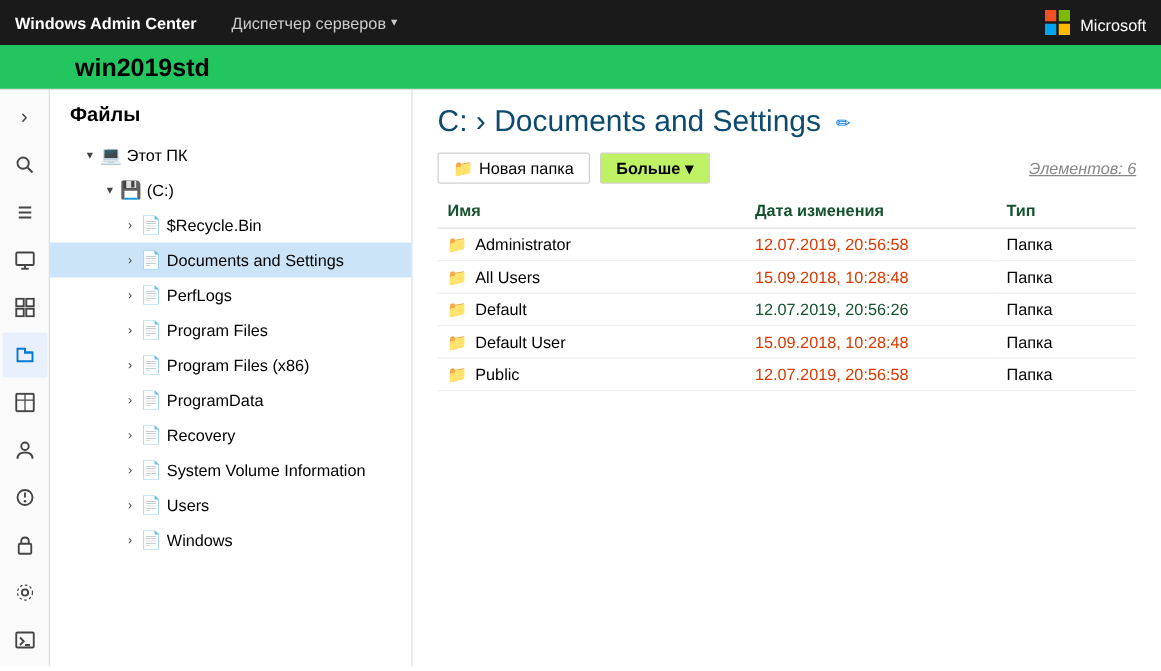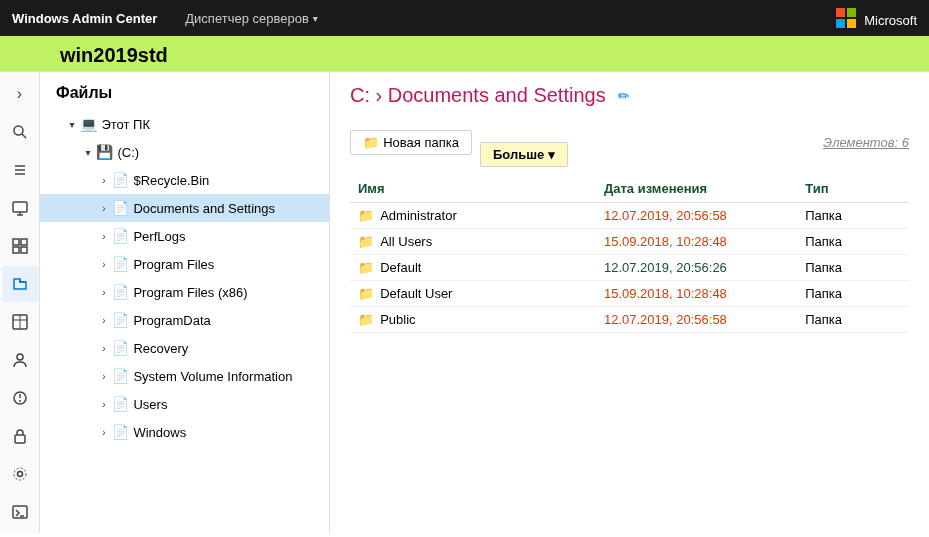--- a/index.html
+++ b/index.html
@@ -41,21 +41,21 @@
       width: 20px;
       height: 20px;
     }
     .topbar-ms-text {
       color: #fff;
       font-size: 13px;
     }
 
     
     .server-title-bar {
-      background: #bef264;
+      background: #22c55e;
       padding: 8px 16px 4px 60px;
       border-bottom: 1px solid #e0e0e0;
     }
     .server-title-bar h1 {
       font-size: 20px;
       font-weight: 600;
       color: #000;
     }
 
     
@@ -140,23 +140,23 @@
       flex-direction: column;
       padding: 0;
     }
     .content-header {
       padding: 12px 20px 0 20px;
       display: flex;
       align-items: center;
       gap: 6px;
     }
     .breadcrumb-text {
-      font-size: 20px;
+      font-size: 24px;
       font-weight: 400;
-      color: #be185d;
+      color: #0c4a6e;
     }
     .edit-icon {
       color: #0078d4;
       font-size: 14px;
       cursor: pointer;
       margin-left: 6px;
     }
     .toolbar-row {
       padding: 10px 20px 6px 20px;
       display: flex;
@@ -173,28 +173,27 @@
       border-radius: 2px;
       cursor: pointer;
       font-size: 13px;
       color: #000;
     }
     .btn-more {
       display: flex;
       align-items: center;
       gap: 4px;
       padding: 4px 12px;
-      background: #fef9c3;
+      background: #bef264;
       border: 1px solid #d0d0d0;
       border-radius: 2px;
       cursor: pointer;
       font-size: 13px;
       font-weight: 600;
       color: #000;
-      margin-top: 25px;
     }
     .toolbar-spacer { flex: 1; }
     .item-count {
       font-size: 13px;
       color: #888;
       font-style: italic;
       text-decoration: underline;
     }
 
     

